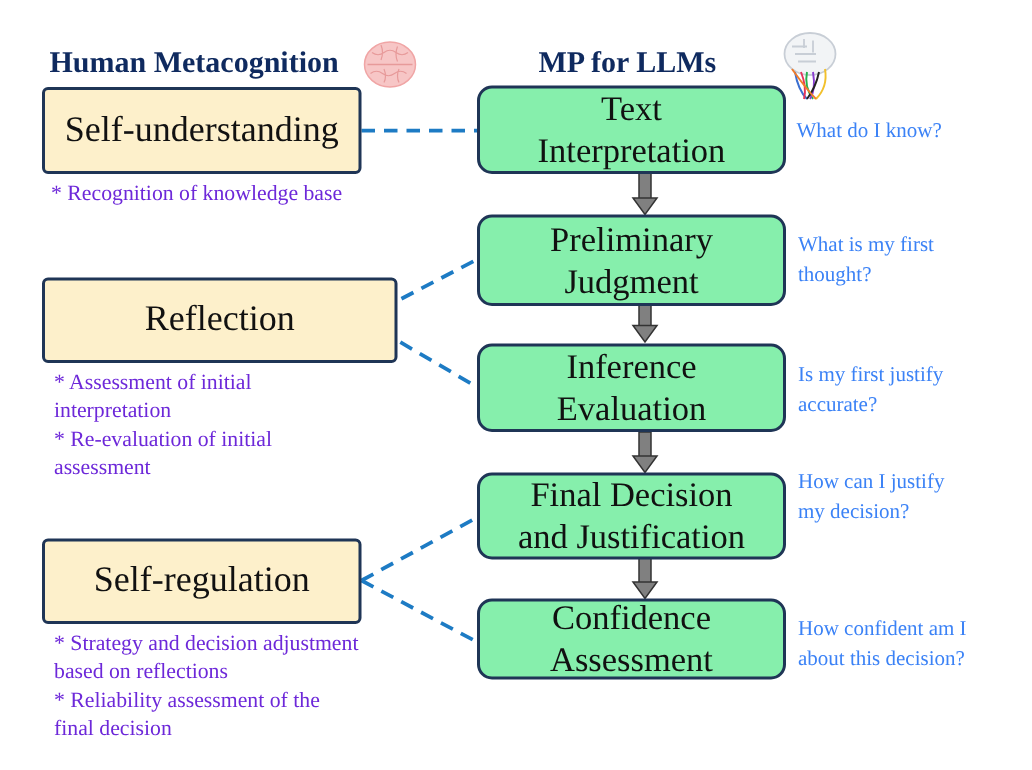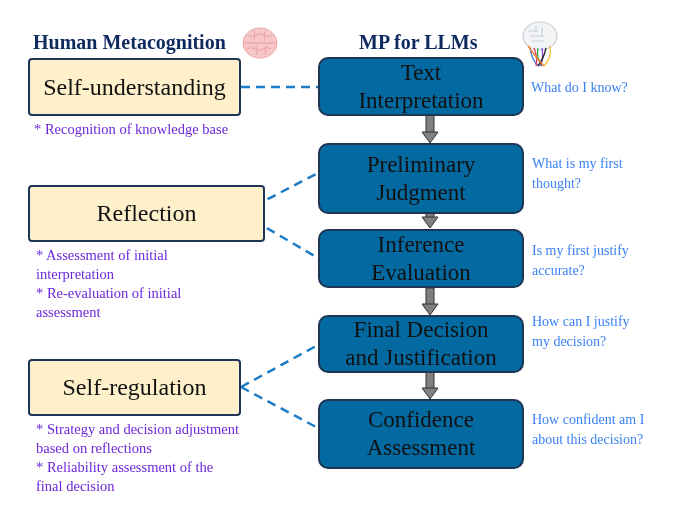--- a/index.html
+++ b/index.html
@@ -3,21 +3,21 @@
   <meta charset="utf-8">
   <style>
     html, body { margin: 0; padding: 0; background: #ffffff; }
     body { width: 688px; height: 513px; position: relative; overflow: hidden;
            font-family: "Liberation Serif", serif; }
     .abs { position: absolute; }
     .col-title { font-weight: bold; color: #0f2a5f; font-size: 20px; white-space: nowrap; }
     .human-box { background: #fdf0cb; border: 2px solid #1f3556; border-radius: 4px;
                  display: flex; align-items: center; justify-content: center;
                  font-size: 24px; color: #111; box-sizing: border-box; }
-    .mp-box { background: #0369a1; border: 2px solid #1f3556; border-radius: 10px;
+    .mp-box { background: #86efac; border: 2px solid #1f3556; border-radius: 10px;
               display: flex; flex-direction: column; align-items: center; justify-content: center;
               font-size: 23px; line-height: 28px; color: #111; box-sizing: border-box; text-align: center; }
     .note { font-size: 14.5px; line-height: 19px; color: #6d28d9; }
     .question { font-weight: normal; color: #3b82f6; font-size: 14px; line-height: 20px; }
     svg.overlay { position: absolute; left: 0; top: 0; }
   </style>
 </head>
 <body>
 
 <svg class="overlay" width="688" height="513">
@@ -91,33 +91,33 @@
   <div>* Strategy and decision adjustment</div>
   <div>based on reflections</div>
   <div>* Reliability assessment of the</div>
   <div>final decision</div>
 </div>
 
 <div class="abs mp-box" style="left:318px; top:57px; width:206px; height:59px;">
   <div>Text</div>
   <div>Interpretation</div>
 </div>
-<div class="abs mp-box" style="left:318px; top:143px; width:206px; height:71px;">
+<div class="abs mp-box" style="left:318px; top:143px; width:206px; height:61px;">
   <div>Preliminary</div>
   <div>Judgment</div>
 </div>
 <div class="abs mp-box" style="left:318px; top:229px; width:206px; height:59px;">
   <div>Inference</div>
   <div>Evaluation</div>
 </div>
 <div class="abs mp-box" style="left:318px; top:315px; width:206px; height:58px;">
   <div>Final Decision</div>
   <div>and Justification</div>
 </div>
-<div class="abs mp-box" style="left:318px; top:399px; width:206px; height:70px;">
+<div class="abs mp-box" style="left:318px; top:399px; width:206px; height:54px;">
   <div>Confidence</div>
   <div>Assessment</div>
 </div>
 
 <div class="abs question" style="left:531px; top:78px;">
   <div>What do I know?</div>
 </div>
 <div class="abs question" style="left:532px; top:154px;">
   <div>What is my first</div>
   <div>thought?</div>

